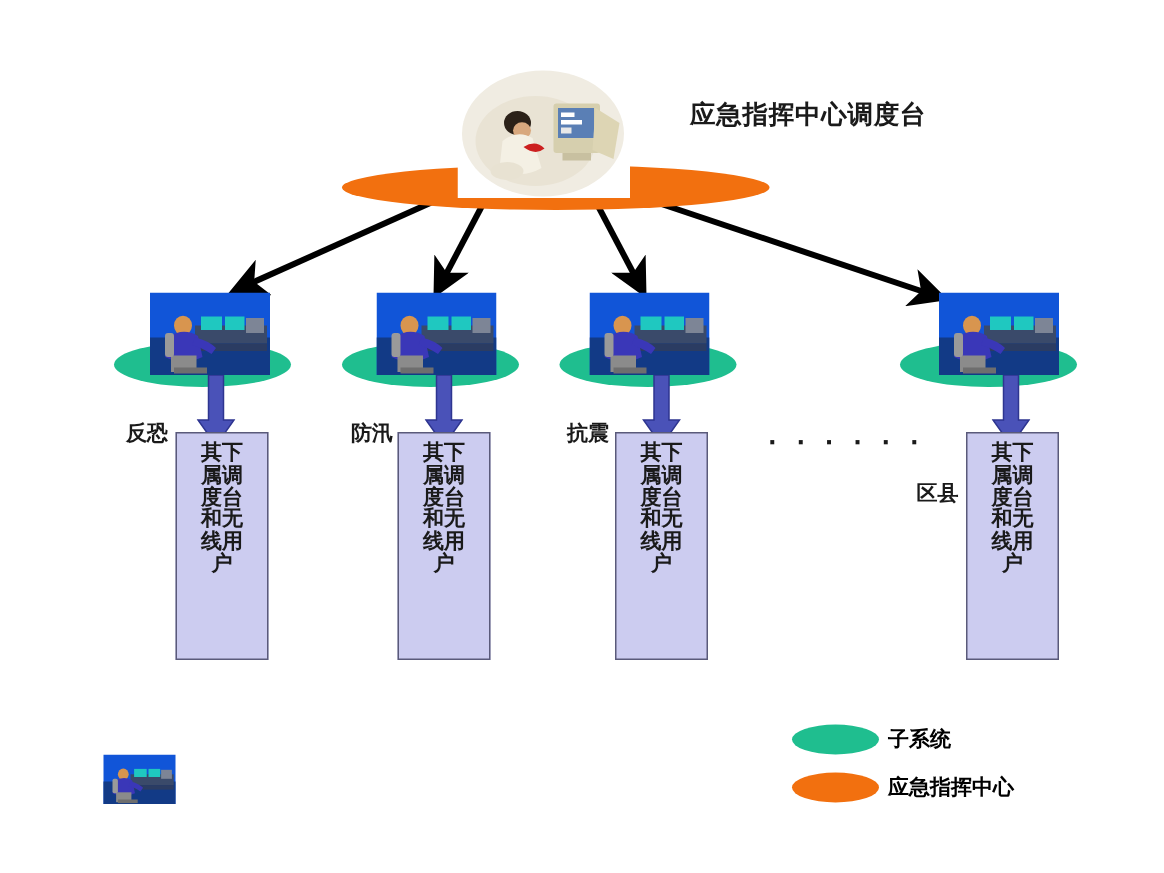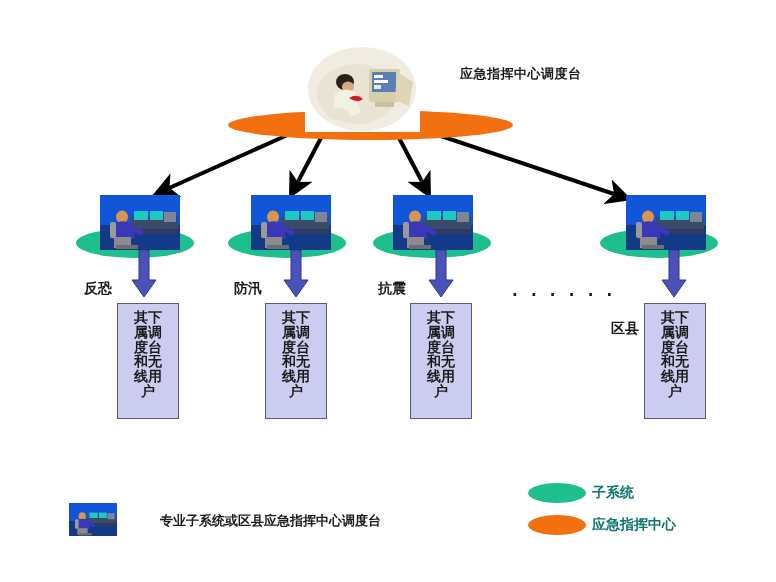--- a/index.html
+++ b/index.html
@@ -37,21 +37,21 @@
     width: 285px; height: 30px;
     border-radius: 50%;
     background: #F2700F;
   }
   #root-image {
     left: 305px; top: 42px;
     width: 115px; height: 90px;
   }
   #root-title {
     left: 460px; top: 65px;
-    font-size: 13px;
+    font-size: 17px;
     font-weight: bold;
     letter-spacing: 0.5px;
     white-space: nowrap;
     color: #1a1a1a;
     font-family: Liberation Serif, serif;
   }
 
   
   .node-ellipse {
     width: 118px; height: 30px;
@@ -70,23 +70,23 @@
     white-space: nowrap;
     color: #1a1a1a;
     text-align: right;
   }
   .node-arrow {
     top: 250px;
     width: 26px;
     height: 48px;
   }
   .node-box {
-    top: 303px;
+    top: 288px;
     width: 62px;
-    height: 116px;
+    height: 152px;
     background: #CCCCF0;
     border: 1px solid #5a5a7a;
     box-sizing: border-box;
   }
   .node-box-text {
     font-size: 14px;
     font-weight: bold;
     line-height: 1.06;
     color: #1a1a1a;
     text-align: center;
@@ -121,21 +121,21 @@
   .legend-shape {
     left: 528px;
     width: 58px; height: 20px;
     border-radius: 50%;
   }
   .legend-text {
     left: 592px;
     font-size: 14px;
     font-weight: bold;
     white-space: nowrap;
-    color: #0f766e;
+    color: #000000;
   }
   #legend-sub-shape { top: 483px; background: #1FBE8F; }
   #legend-sub-text  { top: 484px; }
   #legend-cmd-shape { top: 515px; background: #F2700F; }
   #legend-cmd-text  { top: 516px; text-align: center; }
 </style>
 </head>
 <body>
 
 <div id="canvas">
@@ -287,21 +287,20 @@
     <rect x="50" y="16" width="13" height="9" fill="#1fc8c0"></rect>
     <rect x="64" y="17" width="12" height="10" fill="#7d8596"></rect>
     <rect x="28" y="34" width="50" height="5" fill="#2b3c62"></rect>
     <ellipse cx="22" cy="22" rx="6" ry="6.5" fill="#d8954f"></ellipse>
     <path d="M12,30 q10,-7 20,-1 l3,14 q-13,6 -25,0 Z" fill="#3a37b8"></path>
     <path d="M30,30 q9,2 14,7 l-3,4 q-8,-5 -13,-6 Z" fill="#3a37b8"></path>
     <rect x="14" y="42" width="17" height="11" fill="#8b8b8b"></rect>
     <rect x="10" y="27" width="6" height="16" rx="2" fill="#9a9a9a"></rect>
     <rect x="16" y="50" width="22" height="4" fill="#6e6e6e"></rect>
   </svg>
-  <div class="abs" id="legend-icon-text">专业子系统或区县应急指挥中心调度台</div>
 
   <div class="abs legend-shape" id="legend-sub-shape"></div>
   <div class="abs legend-text" id="legend-sub-text">子系统</div>
 
   <div class="abs legend-shape" id="legend-cmd-shape"></div>
   <div class="abs legend-text" id="legend-cmd-text">应急指挥中心</div>
 
 </div>
 
 </body></html>

